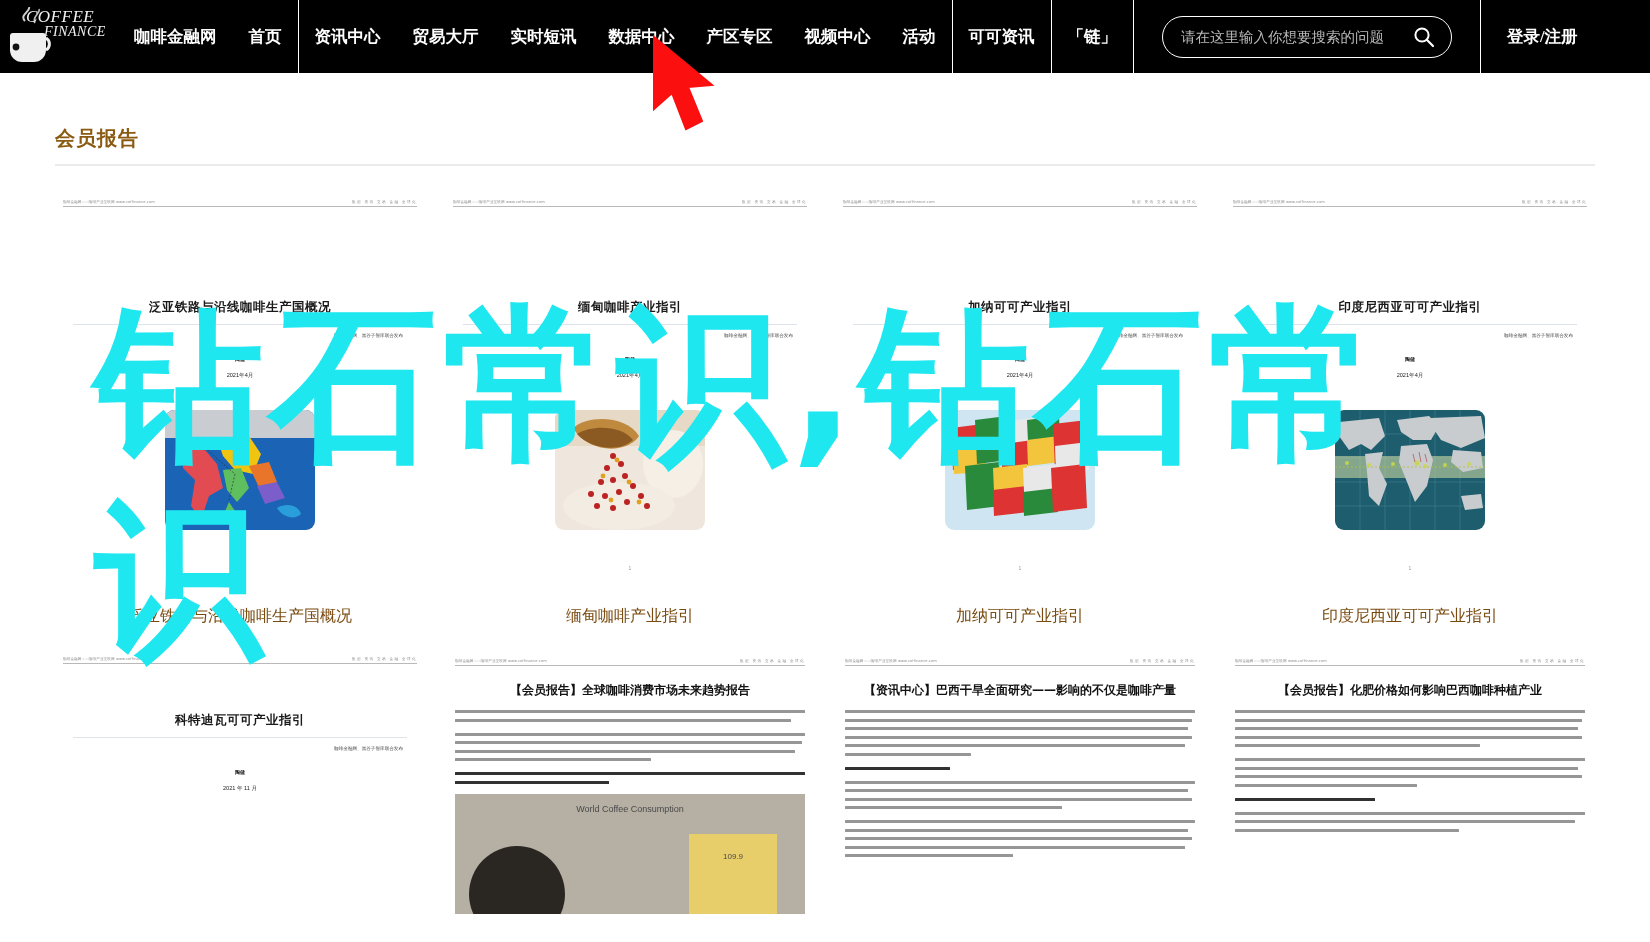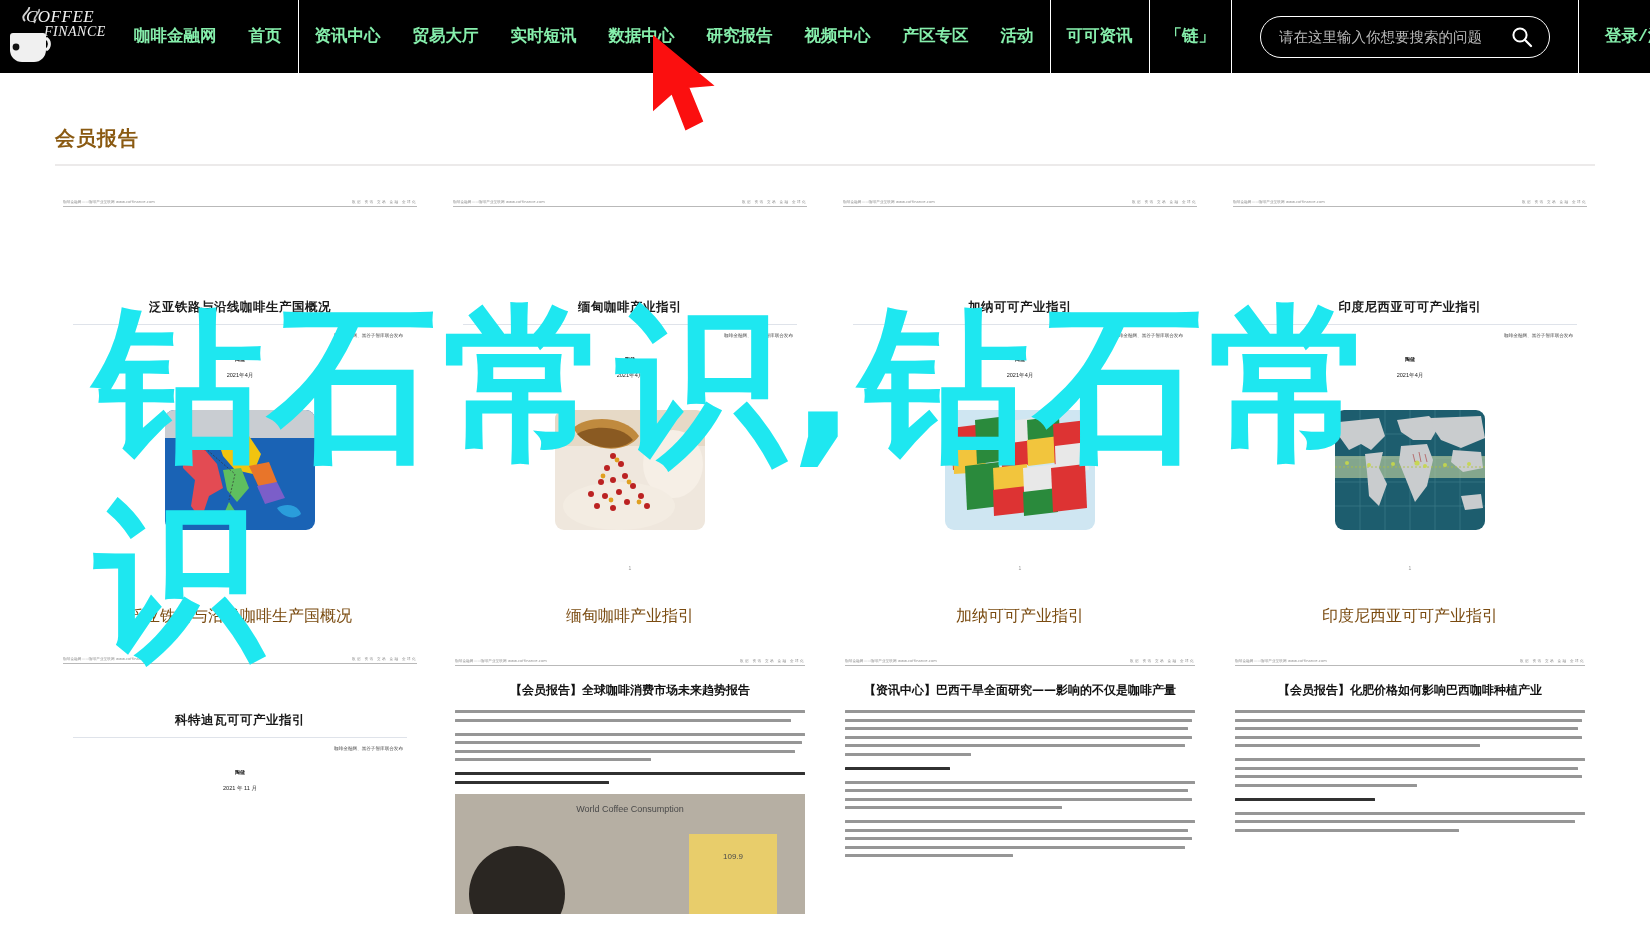--- a/index.html
+++ b/index.html
@@ -31,24 +31,24 @@
     position: absolute; left: 26px; top: 16px;
     font-family: "Liberation Serif", "DejaVu Serif", serif;
     font-style: italic; color: #f2f2f2;
     line-height: 1.05; letter-spacing: .5px;
   }
   .logo-text .l1 { font-size: 17px; display:block; }
   .logo-text .l2 { font-size: 14px; display:block; padding-left: 18px; }
 
   .nav-group { display: flex; align-items: center; height: 73px; }
   .nav-item {
-    color: #86efac; font-size: 16.5px; font-weight: bold;
+    color: #ffffff; font-size: 16.5px; font-weight: bold;
     padding: 0 16px; line-height: 73px;
     white-space: nowrap; cursor: pointer;
-    font-family: Liberation Mono, monospace;
+    font-family: Liberation Serif, serif;
   }
   .nav-sep { width: 1px; height: 73px; background: #ffffff; flex: 0 0 1px; }
 
   .search-wrap { display: flex; align-items: center; padding: 0 28px; }
   .search-box {
     width: 290px; height: 42px;
     border: 1.5px solid #ffffff; border-radius: 21px;
     display: flex; align-items: center;
     padding: 0 16px 0 18px;
   }
@@ -184,23 +184,22 @@
     <div class="nav-item">首页</div>
   </div>
 
   <div class="nav-sep"></div>
 
   <div class="nav-group">
     <div class="nav-item">资讯中心</div>
     <div class="nav-item">贸易大厅</div>
     <div class="nav-item">实时短讯</div>
     <div class="nav-item">数据中心</div>
-    <div class="nav-item">研究报告</div>
+    <div class="nav-item">产区专区</div>
     <div class="nav-item">视频中心</div>
-    <div class="nav-item">产区专区</div>
     <div class="nav-item">活动</div>
   </div>
 
   <div class="nav-sep"></div>
 
   <div class="nav-group">
     <div class="nav-item">可可资讯</div>
   </div>
 
   <div class="nav-sep"></div>

